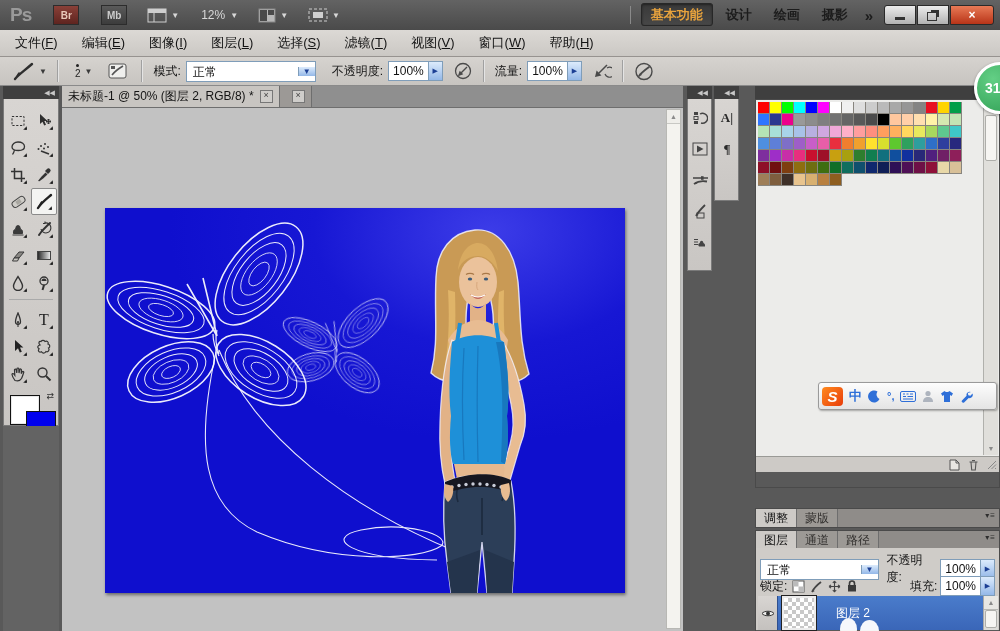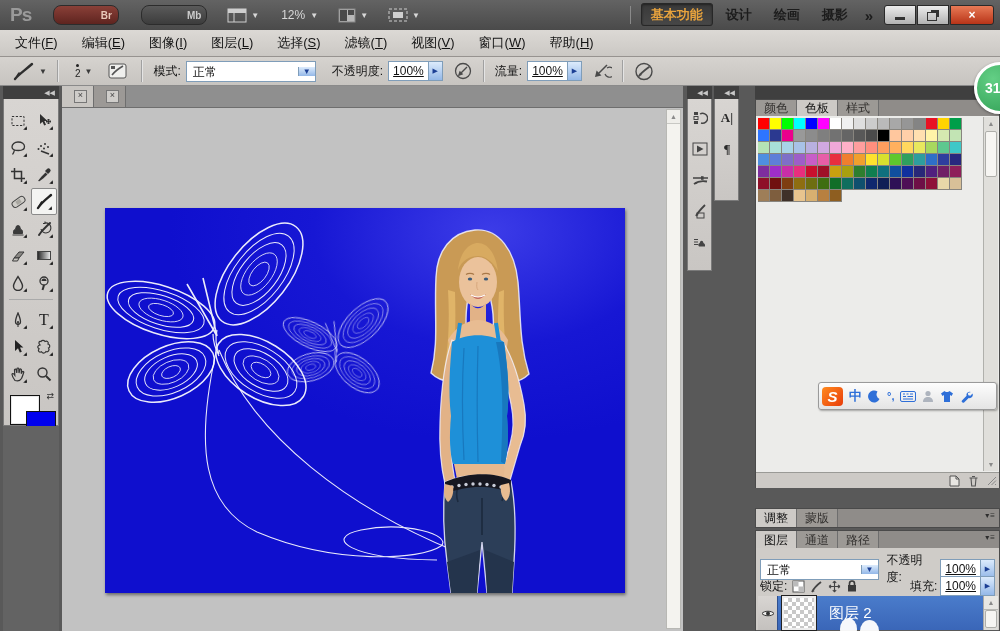--- a/index.html
+++ b/index.html
@@ -7,22 +7,22 @@
        font-family:"Liberation Sans","DejaVu Sans",sans-serif;font-size:12px;color:#1a1a1a;
        -webkit-user-select:none;user-select:none;}
   .abs{position:absolute;}
   .flex{display:flex;align-items:center;}
   svg{display:block;}
 
   
   .titlebar{left:0;top:0;width:1000px;height:30px;background:linear-gradient(#636363,#4a4a4a);
             border-bottom:1px solid #2f2f2f;display:flex;align-items:center;}
   .ps-logo{color:#9a9a9a;font-weight:bold;font-size:19px;margin-left:10px;letter-spacing:-1px;}
-  .tb-sq{width:24px;height:18px;border:1px solid #2c2c2c;border-radius:8px;display:flex;align-items:center;
-         justify-content:center;font-size:10px;font-weight:bold;margin-left:22px;padding-left:40px;}
+  .tb-sq{width:24px;height:18px;border:1px solid #2c2c2c;border-radius:0;display:flex;align-items:center;
+         justify-content:center;font-size:10px;font-weight:bold;margin-left:22px;}
   .tb-br{background:linear-gradient(#8a4038,#5e241f);color:#e8c8b8;}
   .tb-mb{background:linear-gradient(#5a5a5a,#3c3c3c);color:#ccc;}
   .tb-tool{margin-left:20px;display:flex;align-items:center;color:#cfcfcf;}
   .tb-tool .caret{font-size:8px;color:#d8d8d8;margin-left:4px;}
   .tb-zoom{color:#d8d8d8;font-size:12px;margin-left:22px;display:flex;align-items:center;}
   .ws-wrap{margin-left:auto;display:flex;align-items:center;}
   .tb-vsep{width:1px;height:18px;background:#8a8a8a;margin-right:10px;}
   .ws{font-size:13px;font-weight:bold;color:#1c1c1c;padding:3px 9px;margin-right:4px;cursor:default;}
   .ws.active{background:linear-gradient(#393939,#474747);border:1px solid #272727;border-radius:3px;color:#e8a33d;box-shadow:inset 0 1px 2px #222;}
   .ws-more{font-size:15px;font-weight:bold;color:#1c1c1c;margin:0 10px 0 4px;}
@@ -44,21 +44,21 @@
               border-bottom:1px solid #8a8a8a;display:flex;align-items:center;}
   .ob-sep{width:1px;height:22px;background:#a0a0a0;border-right:1px solid #e4e4e4;margin:0 6px;}
   .ob-btn{display:flex;align-items:center;padding:2px 4px;}
   .caret-dn{font-size:8px;color:#3a3a3a;margin-left:3px;}
   .ob-label{font-size:12px;color:#141414;margin:0 5px 0 4px;}
   .combo{display:flex;align-items:center;height:19px;border:1px solid #7f9db9;background:#fff;}
   .combo .val{padding:2px 6px 0 6px;font-size:12px;color:#111;flex:1;white-space:nowrap;}
   .combo .btn{width:16px;background:linear-gradient(#dcebfc,#94b8e8);border-left:1px solid #7f9db9;
               display:flex;align-items:center;justify-content:center;color:#1c3f94;font-size:8px;}
   .spin{display:flex;align-items:stretch;height:18px;border:1px solid #7f9db9;background:#fff;}
-  .spin .val{padding:2px 4px 0 4px;font-size:12px;color:#111;text-decoration:underline;}
+  .spin .val{padding:2px 4px 0 4px;font-size:12px;color:#111;}
   .spin .btn{width:13px;background:linear-gradient(#dcebfc,#94b8e8);border-left:1px solid #7f9db9;
              display:flex;align-items:center;justify-content:center;color:#1c3f94;font-size:7px;}
   .brushsize{display:flex;flex-direction:column;align-items:center;line-height:10px;margin-left:10px;}
   .brushsize .dot{width:3px;height:3px;border-radius:50%;background:#222;margin-bottom:2px;}
   .brushsize .num{font-size:10px;color:#222;}
 
   
   .toolstrip-header{left:3px;top:86px;width:56px;height:13px;background:#3f3f3f;color:#c8c8c8;
                     font-size:7px;text-align:right;line-height:13px;padding-right:4px;box-sizing:border-box;}
   .toolstrip{left:3px;top:99px;width:56px;height:327px;background:linear-gradient(#d8d5d2,#c9c6c3);
@@ -118,21 +118,21 @@
   .row-label{font-size:12px;color:#141414;}
   .lock-icons{display:flex;align-items:center;}
   .lock-icons > *{margin-right:5px;}
   .layer-row{position:absolute;left:2px;right:16px;top:48px;height:34px;background:linear-gradient(#4a7ccb,#3a66b8);display:flex;align-items:center;}
   .eye-box{width:19px;height:34px;border-right:1px solid #2e4f8e;display:flex;align-items:center;justify-content:center;background:linear-gradient(#d8d5d2,#c4c1be);}
   .layer-thumb{width:30px;height:30px;margin-left:4px;border:2px solid #ececec;outline:1px solid #222;
     background-color:#fff;
     background-image:linear-gradient(45deg,#c8c8c8 25%,transparent 25%,transparent 75%,#c8c8c8 75%),
                      linear-gradient(45deg,#c8c8c8 25%,transparent 25%,transparent 75%,#c8c8c8 75%);
     background-size:8px 8px;background-position:0 0,4px 4px;}
-  .layer-name{color:#fff;font-size:15px;margin-left:13px;}
+  .layer-name{color:#fff;font-size:12px;margin-left:20px;}
   .layers-vscroll{position:absolute;right:1px;top:48px;width:14px;bottom:0;background:#dddcd8;border-left:1px solid #aaa;}
   .blob{position:absolute;background:#fff;border-radius:50%;opacity:.95;}
 
   
   .imebar{left:818px;top:382px;width:177px;height:26px;background:linear-gradient(#fdfdfd,#e4e4e4);
           border:1px solid #9a9a9a;border-radius:3px;display:flex;align-items:center;box-shadow:1px 1px 2px rgba(0,0,0,.3);}
   .ime-logo{width:21px;height:19px;margin-left:3px;border-radius:4px;background:linear-gradient(135deg,#ff8a1e,#e83c0a);
             color:#fff;font-weight:bold;font-style:italic;font-size:15px;display:flex;align-items:center;justify-content:center;}
   .ime-item{margin-left:6px;color:#2e6fd8;font-weight:bold;font-size:13px;display:flex;align-items:center;}
 
@@ -432,20 +432,21 @@
           <span class="b"></span>
         </span>
     </div>
     <div class="tool-handle"></div>
   </div>
   <div class="abs left-dark"></div>
 
   <div class="abs docarea">
     <div class="tabbar" id="doc-tabbar">
         <div class="doc-tab active">
+          <span>未标题-1 @ 50% (图层 2, RGB/8) *</span>
           <span class="tab-close">×</span>
         </div>
         <div class="doc-tab inactive">
           <span class="tab-close">×</span>
         </div>
       </div>
 
     <div class="canvas">
       <svg width="520" height="385" viewBox="0 0 520 385">
 
@@ -602,26 +603,20 @@
         <span class="char-glyph">A|</span>
       </span>
     <span class="icon-btn">
         <span class="char-glyph">¶</span>
       </span>
   </div>
 
   <div class="abs dock-colhead" style="left:755px;top:86px;width:245px;height:13px;">◀◀</div>
 
   <div class="abs" style="left:755px;top:99px;width:245px;height:389px;border:1px solid #4a4a4a;box-sizing:border-box;">
-    <div class="panel-tabbar" id="swatch-tabs">
-      <span class="ptab">颜色</span>
-        <span class="ptab active">色板</span>
-        <span class="ptab">样式</span>
-        <span class="pmenu">▾≡</span>
-    </div>
     <div class="swatch-body" style="height:356px;">
       <div class="swatch-grid" id="swatch-grid">
           <div class="sw-row">
             <span class="sw" style="background: rgb(255, 0, 0);"></span>
             <span class="sw" style="background: rgb(255, 255, 0);"></span>
             <span class="sw" style="background: rgb(0, 255, 0);"></span>
             <span class="sw" style="background: rgb(0, 255, 255);"></span>
             <span class="sw" style="background: rgb(0, 0, 255);"></span>
             <span class="sw" style="background: rgb(255, 0, 255);"></span>
             <span class="sw" style="background: rgb(255, 255, 255);"></span>

